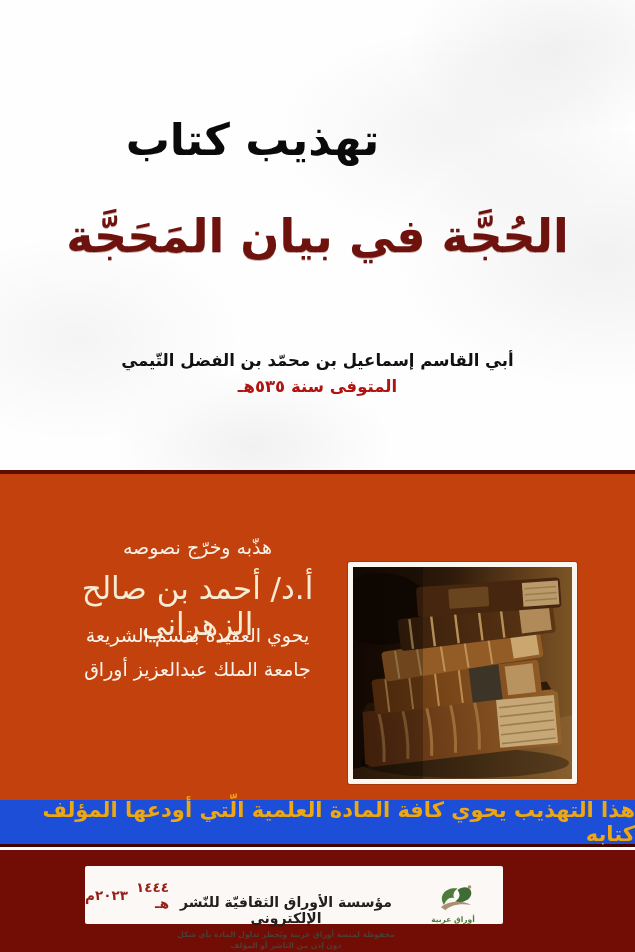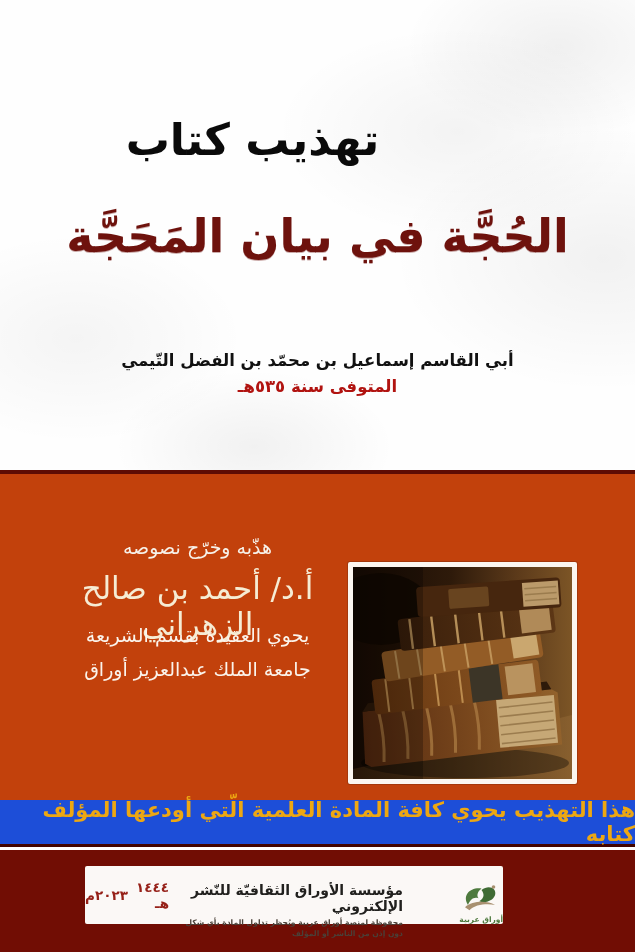--- a/index.html
+++ b/index.html
@@ -70,23 +70,23 @@
   
   .section-bottom {
     position:absolute; top:850px; left:0; width:635px; height:102px;
     background:#710D04;
   }
   .footer-box {
     position:absolute; left:85px; top:16px; width:418px; height:58px;
     background:#FBF8F6; border-radius:2px;
     display:flex; direction:rtl; align-items:stretch;
   }
-  .logo-zone { width:100px; display:flex; flex-direction:column; justify-content:center; padding-top:18px; }
+  .logo-zone { width:100px; display:flex; flex-direction:column; align-items:center; justify-content:center; padding-top:18px; }
   .logo-text { font-size:7.5px; font-weight:bold; color:#4E7A3E; margin-top:1px; }
-  .publisher-zone { flex:1; direction:rtl; padding-top:16px; }
+  .publisher-zone { flex:1; text-align:center; direction:rtl; padding-top:16px;margin-top:12px; }
   .publisher-title { font-size:14px; font-weight:bold; color:#21201e; margin-bottom:3px; }
   .rights-line { font-size:7.6px; font-weight:bold; color:#4a4038; line-height:1.5; }
   .dates-zone { width:84px; display:flex; flex-direction:row; align-items:center; justify-content:center; gap:5px; }
   .date-item { font-size:13.5px; font-weight:bold; color:#962018; direction:rtl; }
 </style>
 </head>
 <body>
 
 <div class="cover">
 

